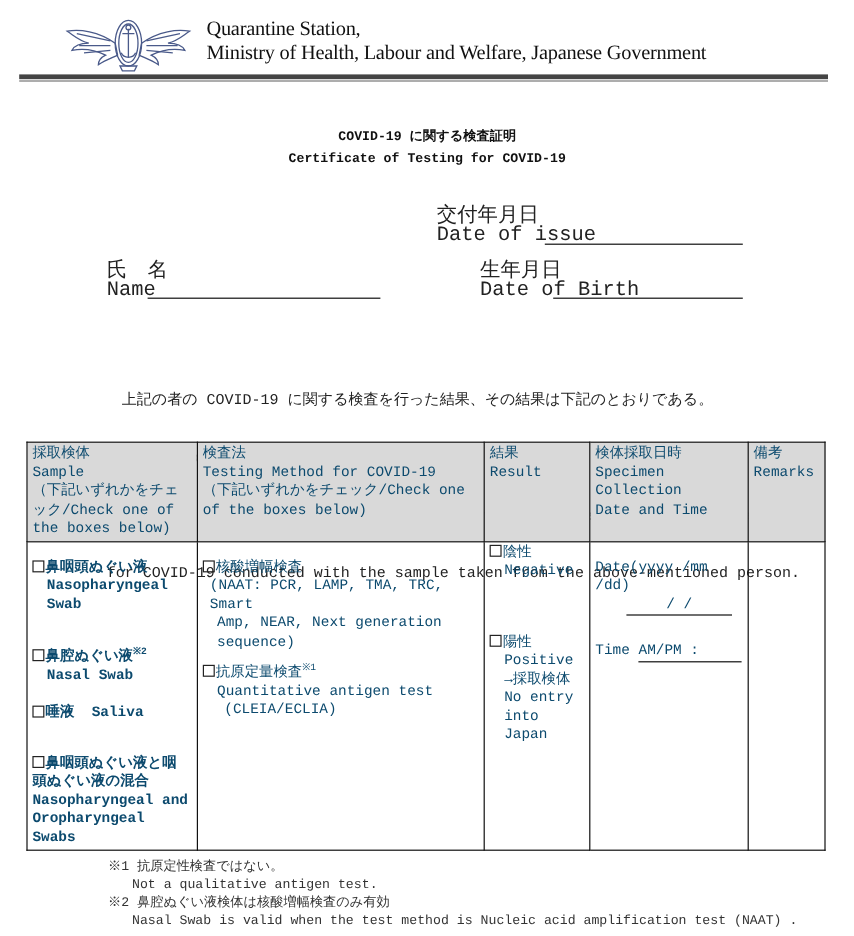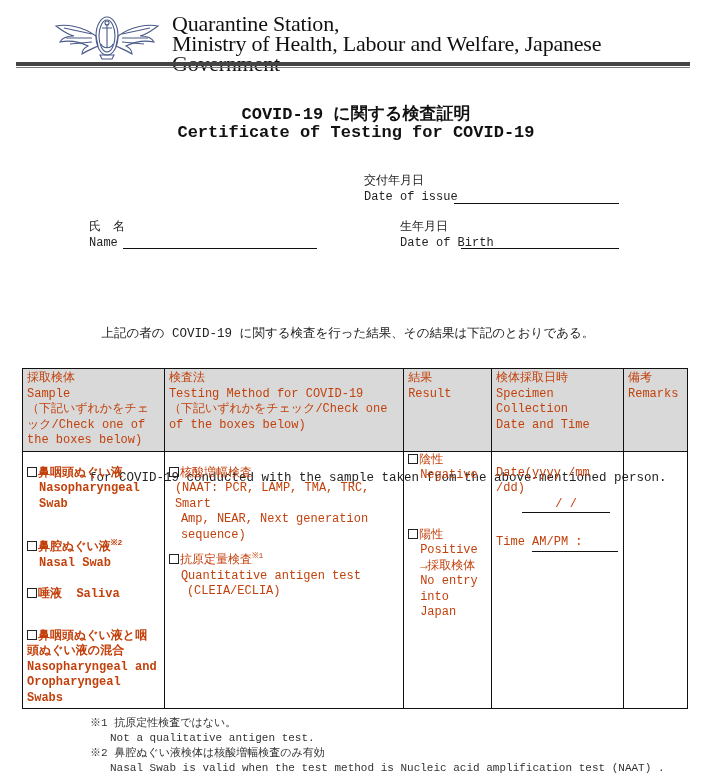--- a/index.html
+++ b/index.html
@@ -1,32 +1,32 @@
 <!DOCTYPE html>
 <html><head>
 <meta charset="utf-8">
 <style>
   * { box-sizing: border-box; margin: 0; padding: 0; }
   html, body { width: 712px; height: 780px; background: #ffffff; overflow: hidden; }
   body { position: relative; font-family: "Liberation Mono", "DejaVu Sans Mono", monospace; color: #222; }
 
   .header { position: absolute; left: 0; top: 0; width: 712px; height: 70px; }
   .logo { position: absolute; left: 52px; top: 14px; width: 110px; height: 46px; }
-  .org { position: absolute; left: 172px; top: 14px; font-family: "Liberation Serif", "DejaVu Serif", serif; font-size: 22px; line-height: 20px; color: #111; letter-spacing: -0.2px; }
+  .org { position: absolute; left: 172px; top: 14px; font-family: "Liberation Serif", "DejaVu Serif", serif; font-size: 17px; line-height: 20px; color: #111; letter-spacing: -0.2px; }
   .rule-thick { position: absolute; left: 16px; top: 62px; width: 674px; height: 4px; background: #444; }
   .rule-thin { position: absolute; left: 16px; top: 67px; width: 674px; height: 1px; background: #777; }
 
-  .title { position: absolute; left: 0; top: 106px; width: 712px; text-align: center; font-size: 17px; line-height: 18px; font-weight: bold; color: #111; }
-
-  .field-label { position: absolute; font-size: 12px; line-height: 16px; color: #222; }
+  .title { position: absolute; left: 0; top: 106px; width: 712px; text-align: center; font-size: 11px; line-height: 18px; font-weight: bold; color: #111; }
+
+  .field-label { position: absolute; font-size: 17px; line-height: 16px; color: #222; }
   .field-line { position: absolute; height: 1px; background: #111; }
 
   .intro { position: absolute; left: 89px; top: 294px; font-size: 12.5px; line-height: 16px; color: #222; white-space: pre; }
 
-  table.cert { position: absolute; left: 22px; top: 368px; width: 666px; height: 316px; border-collapse: collapse; font-size: 12px; line-height: 15.5px; color: #c2410c; }
+  table.cert { position: absolute; left: 22px; top: 368px; width: 666px; height: 316px; border-collapse: collapse; font-size: 12px; line-height: 15.5px; color: #0c4a6e; }
   table.cert td { border: 1.5px solid #111; vertical-align: top; padding: 2px 4px; }
   table.cert tr.head td { background: #d9d9d9; height: 77px; }
   .cb { display: inline-block; width: 10px; height: 10px; border: 1px solid #222; margin-right: 1px; vertical-align: -1px; cursor: pointer; }
   .ind { padding-left: 12px; }
   .blk { display: block; }
   .sp { height: 16px; }
   .uline { display: inline-block; border-bottom: 1px solid #111; }
   sup { font-size: 8px; vertical-align: 5px; line-height: 0; }
 
   .notes { position: absolute; left: 90px; top: 716px; font-size: 11px; line-height: 15px; color: #333; }

